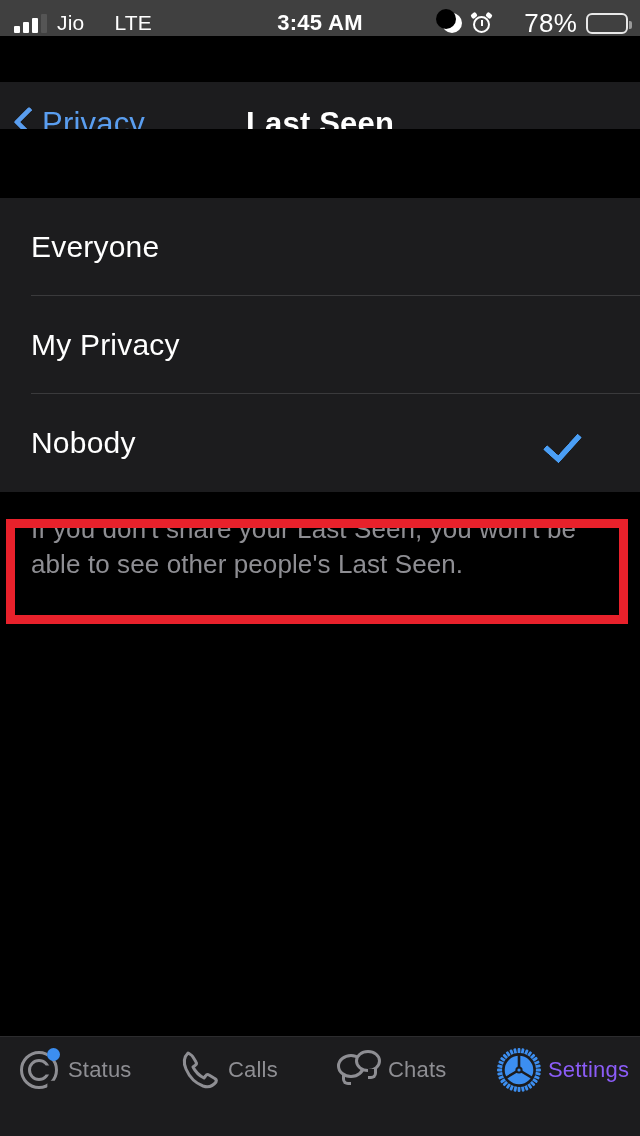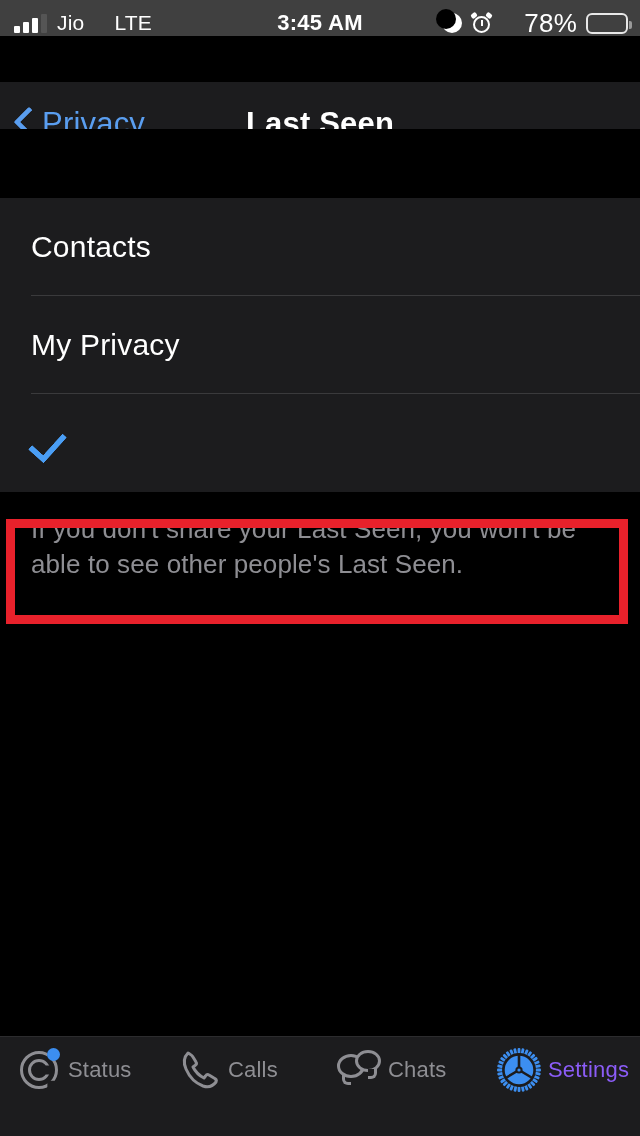--- a/index.html
+++ b/index.html
@@ -250,30 +250,31 @@
     </div>
     <div class="nav-title">Last Seen</div>
   </div>
 
   <div class="content">
     <div class="gap"></div>
 
     <div class="group">
 
       <div class="row">
-        <span class="row-label">Contacts</span>
+        <span class="row-label">Everyone</span>
         <span class="sep"></span>
       </div>
 
       <div class="row">
         <span class="row-label">My Privacy</span>
         <span class="sep"></span>
       </div>
 
       <div class="row">
+        <span class="row-label">Nobody</span>
         <span class="check"></span>
       </div>
 
     </div>
 
     <div class="footnote">If you don't share your Last Seen, you won't be able to see other people's Last Seen.</div>
 
     <div class="redbox"></div>
   </div>
 

